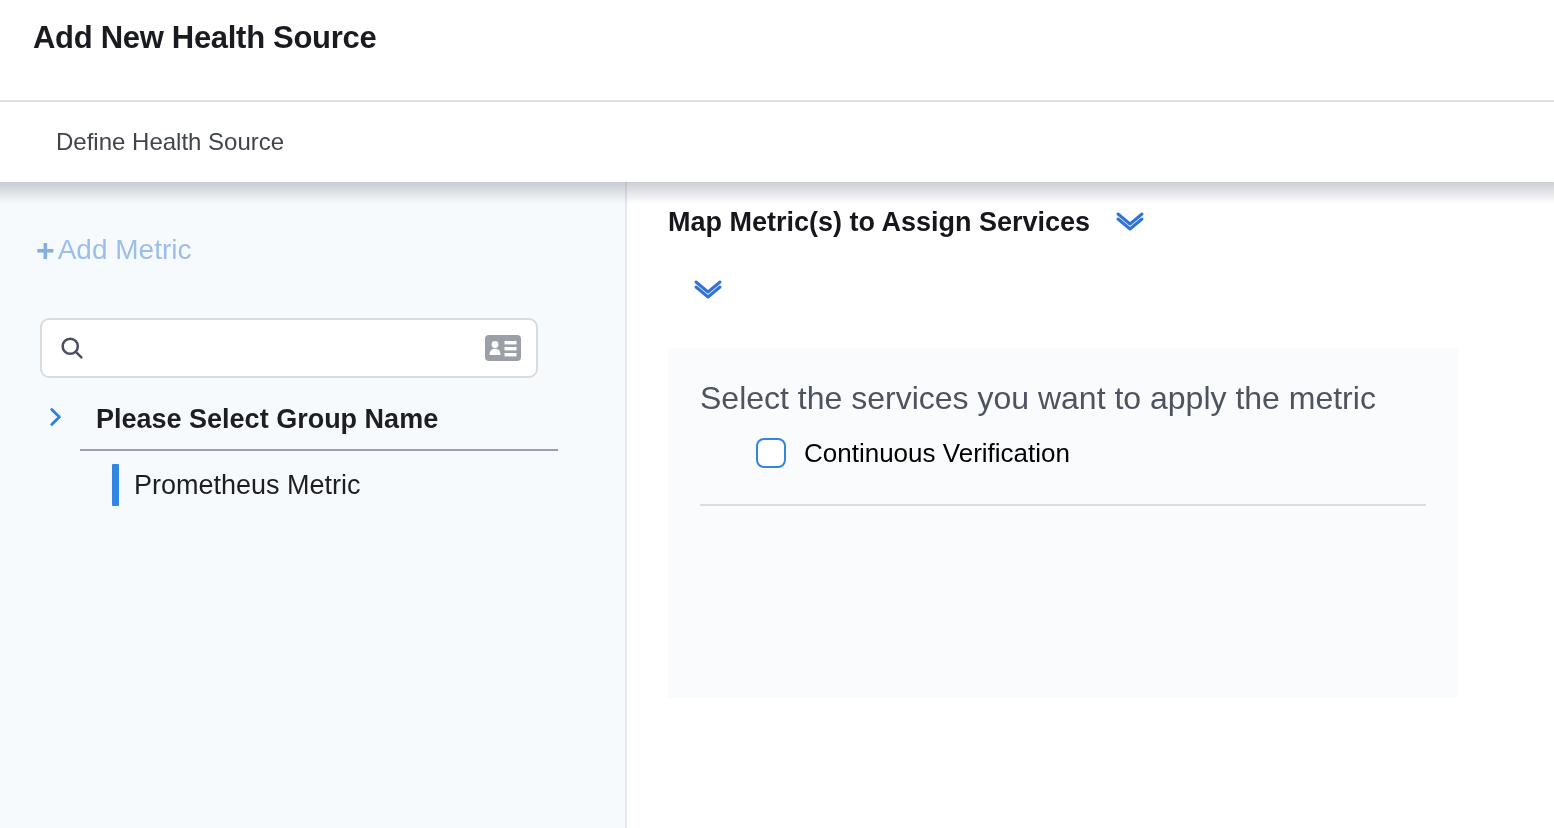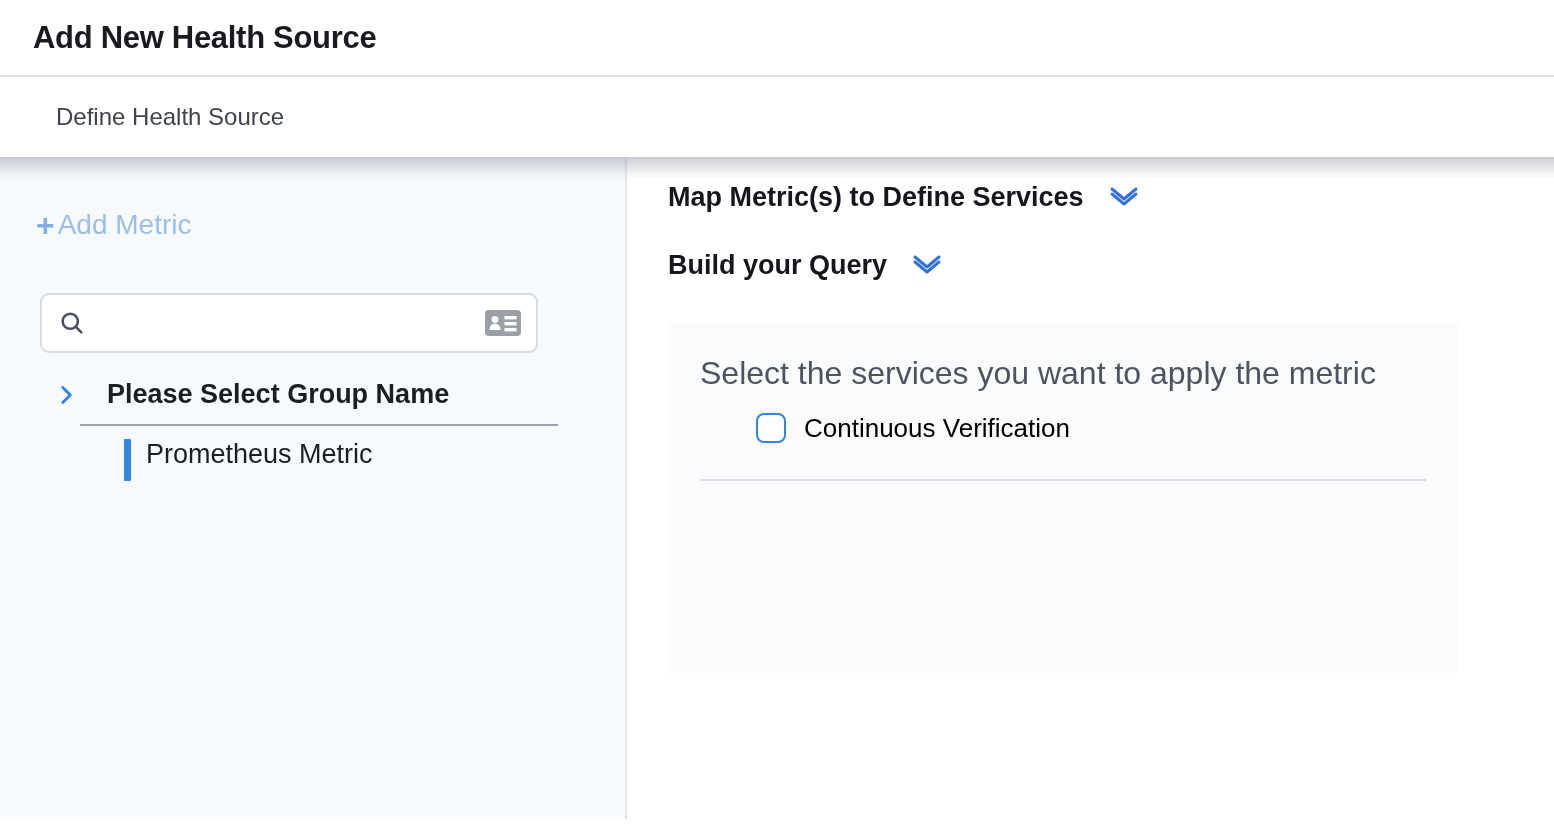--- a/index.html
+++ b/index.html
@@ -16,21 +16,21 @@
   }
   *{box-sizing:border-box;margin:0;padding:0;}
   html,body{width:1554px;height:828px;overflow:hidden;}
   body{
     font-family:"Liberation Sans", sans-serif;
     background:#ffffff;
     color:var(--text-dark);
   }
   
   .header{
-    height:77px;
+    height:102px;
     padding:20px 11px 0 33px;
     border-bottom:2px solid #dfe0e5;
   }
   .header h1{
     font-size:31px;
     font-weight:700;
     color:#191b20;
     letter-spacing:-0.3px;
   }
   
@@ -122,42 +122,42 @@
     font-size:24px;
     color:var(--text-dark);
     background:transparent;
     margin:0 10px;
     min-width:0;
   }
   .group-row{
     position:absolute;
     left:0;top:222px;
     display:flex;
-    align-items:center;
-    cursor:pointer;
-    padding-left:11px;
+    align-items:flex-start;
+    cursor:pointer;
   }
   .group-row .chev{margin-left:42px;}
   .group-row .group-label{
     margin-left:28px;
     font-size:27px;
     font-weight:600;
     color:#1c1e24;
   }
   .group-divider{
     position:absolute;
     left:80px;top:267px;
     width:478px;height:2px;
     background:#9aa1ae;
   }
   .metric-row{
     position:absolute;
-    left:80px;top:282px;
+    left:68px;top:282px;
     height:42px;
     display:flex;
+    align-items:center;
     cursor:pointer;
     padding-left:44px;
   }
   .metric-row .sel-bar{
     width:7px;height:42px;
     background:var(--selected-bar-blue);
     border-radius:1px;
   }
   .metric-row .metric-label{
     margin-left:15px;
@@ -278,31 +278,30 @@
 
     <div class="metric-row">
       <span class="sel-bar"></span>
       <span class="metric-label">Prometheus Metric</span>
     </div>
   </aside>
 
   <main class="main">
 
     <div class="section-header">
-      <span class="sec-label">Map Metric(s) to Define Services</span>
+      <span class="sec-label">Map Metric(s) to Assign Services</span>
       <span class="chev">
         <svg width="32" height="22" viewBox="0 0 32 22" fill="none" stroke="#3273d8" stroke-width="3" stroke-linecap="round" stroke-linejoin="round">
           <polyline points="4 3 16 13 28 3"></polyline>
           <polyline points="4 8 16 18 28 8"></polyline>
         </svg>
       </span>
     </div>
 
     <div class="section-header">
-      <span class="sec-label">Build your Query</span>
       <span class="chev">
         <svg width="32" height="22" viewBox="0 0 32 22" fill="none" stroke="#3273d8" stroke-width="3" stroke-linecap="round" stroke-linejoin="round">
           <polyline points="4 3 16 13 28 3"></polyline>
           <polyline points="4 8 16 18 28 8"></polyline>
         </svg>
       </span>
     </div>
 
 
     <div class="assign-panel">

